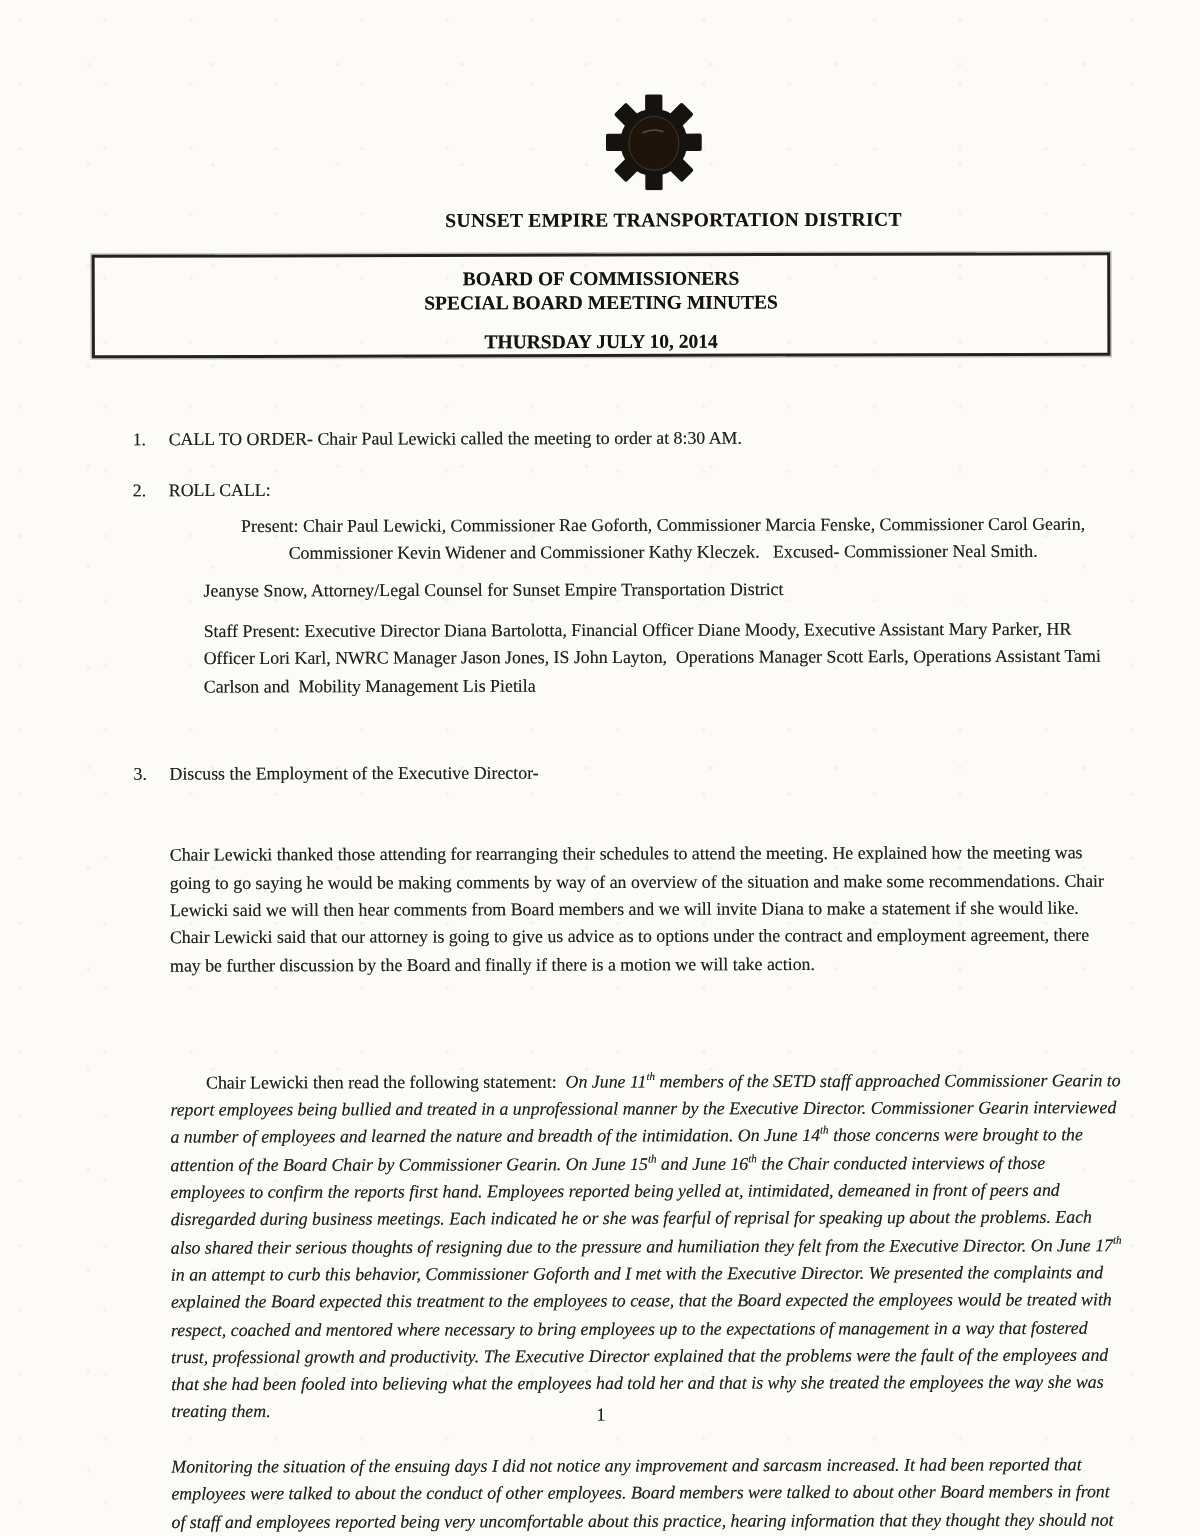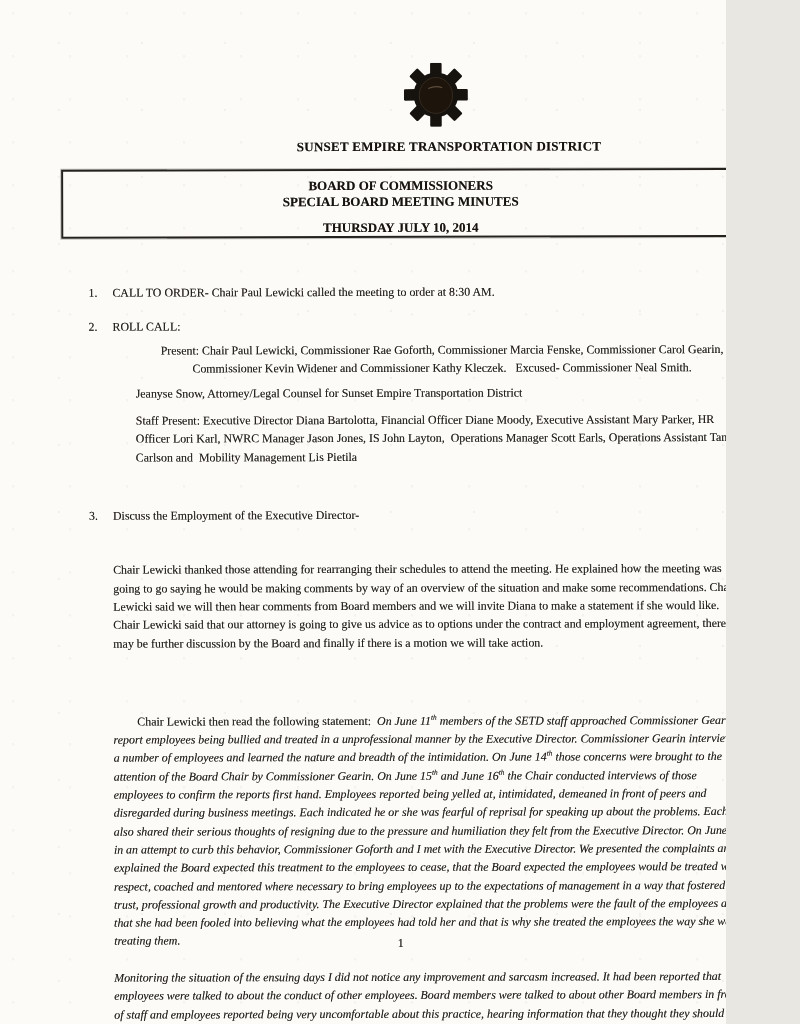--- a/index.html
+++ b/index.html
@@ -3,21 +3,21 @@
 <meta charset="utf-8">
 <style>
   html,body{margin:0;padding:0;}
   body{
     width:800px;height:1024px;
     background:#e9e7e2;
     font-family:"Liberation Serif", serif;
     color:#221f1c;
   }
   .page{
-    position:relative;width:726px;height:1024px;overflow:hidden;
+    position:relative;width:800px;height:1024px;overflow:hidden;
     background:#fcfbf8;
     background-image:
       radial-gradient(circle at 23% 31%, rgba(70,62,52,0.045) 0 1px, transparent 1.6px),
       radial-gradient(circle at 71% 64%, rgba(70,62,52,0.05) 0 1px, transparent 1.6px);
     background-size:57px 43px, 83px 67px;
   }
   .tilt{position:absolute;inset:0;transform:rotate(-0.15deg);}
   .txt{ text-shadow:0 0 0.35px rgba(45,40,34,.6); }
 
   .logo{position:absolute;top:63px;left:405px;width:64px;height:64px;}

